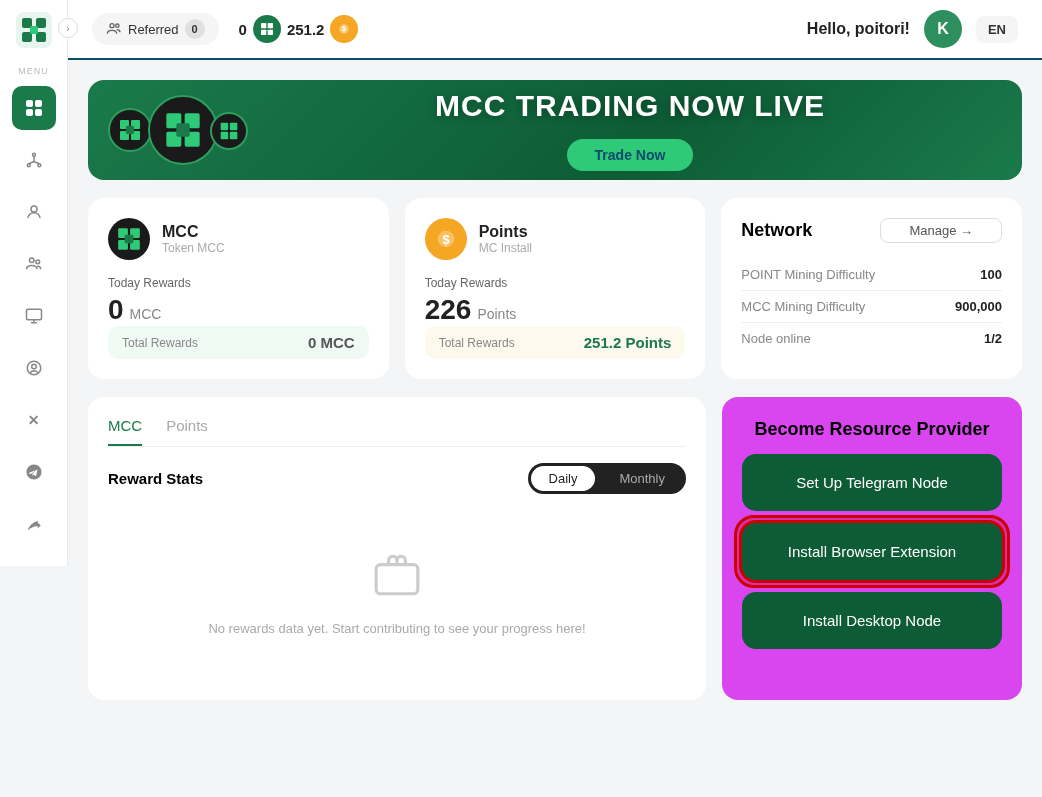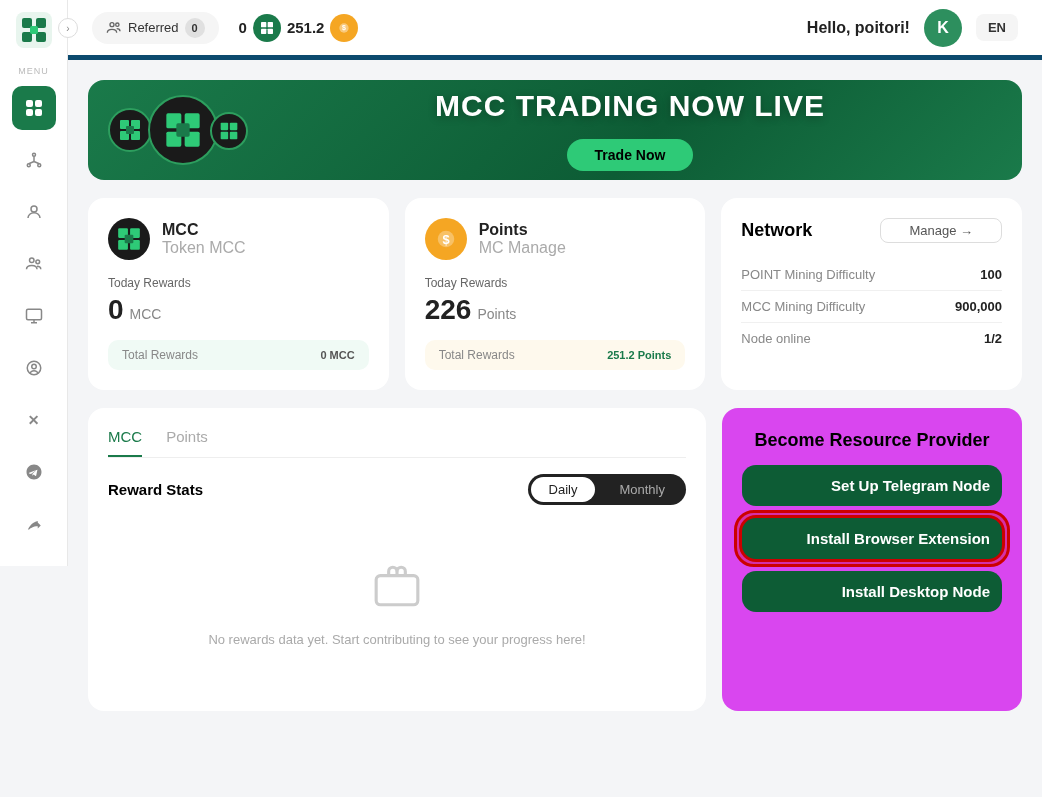--- a/index.html
+++ b/index.html
@@ -49,21 +49,21 @@
     }
 
     
     .topbar {
       background: #fff;
       height: 60px;
       display: flex;
       align-items: center;
       justify-content: space-between;
       padding: 0 24px;
-      border-bottom: 5px solid #0c4a6e;
+      border-bottom: 2px solid #0c4a6e;
       flex-shrink: 0;
     }
     .topbar-left {
       display: flex;
       align-items: center;
       gap: 20px;
     }
     .referred-badge {
       display: flex;
       align-items: center;
@@ -203,21 +203,21 @@
     }
     .banner-title {
       font-size: 30px;
       font-weight: 900;
       color: #fff;
       letter-spacing: 1px;
       text-shadow: 0 2px 8px rgba(0,0,0,0.3);
     }
     .trade-btn {
       background: #2eca77;
-      color: #000000;
+      color: #0c4a6e;
       border: none;
       border-radius: 22px;
       padding: 8px 28px;
       font-size: 14px;
       font-weight: 600;
       cursor: pointer;
       margin-top: 8px;
     }
 
     
@@ -251,21 +251,21 @@
     }
     .card-coin-points {
       background: #f5a623;
     }
     .card-title {
       font-size: 16px;
       font-weight: 700;
       color: #222;
     }
     .card-subtitle {
-      font-size: 16px;
+      font-size: 12px;
       color: #aaa;
     }
     .card-rewards-label {
       font-size: 12px;
       color: #666;
       margin-bottom: 4px;
     }
     .card-amount {
       font-size: 28px;
       font-weight: 700;
@@ -273,37 +273,36 @@
       display: flex;
       align-items: baseline;
       gap: 6px;
     }
     .card-amount-unit {
       font-size: 14px;
       color: #888;
       font-weight: 400;
     }
     .card-total {
-      margin-top: 14px;
       background: #f0faf5;
       border-radius: 10px;
       padding: 8px 14px;
       display: flex;
       justify-content: space-between;
       align-items: center;
     }
     .card-total-points {
       background: #fef9ed;
     }
     .card-total-label {
       font-size: 12px;
       color: #888;
     }
     .card-total-value {
-      font-size: 11px;
+      font-size: 15px;
       font-weight: 600;
       color: #555;
     }
     .card-total-value-green {
       color: #1a7a4a;
       text-align: right;
     }
 
     
     .network-card {
@@ -445,25 +444,25 @@
       font-size: 18px;
       font-weight: 700;
       text-align: center;
       line-height: 1.4;
     }
     .resource-btn {
       background: #0d5c35;
       color: #fff;
       border: none;
       border-radius: 14px;
-      padding: 12px;
+      padding: 20px;
       font-size: 15px;
-      font-weight: 700;
+      font-weight: 400;
       cursor: pointer;
-      text-align: right;
+      text-align: center;
     }
     .resource-btn.highlighted {
       background: #0d5c35;
       position: relative;
       box-shadow: 0 0 0 3px #cc0000, 0 0 0 6px rgba(204,0,0,0.3);
     }
 
     
     .grid-icon {
       display: grid;
@@ -684,21 +683,21 @@
       <div class="card">
         <div class="card-header">
           <div class="card-coin-icon card-coin-points">
             <svg width="22" height="22" viewBox="0 0 24 24">
                 <circle cx="12" cy="12" r="9" fill="#fff" opacity="0.3"></circle>
                 <text x="12" y="17" text-anchor="middle" font-size="14" fill="#fff" font-weight="bold">$</text>
               </svg>
           </div>
           <div>
             <div class="card-title">Points</div>
-            <div class="card-subtitle">MC Manage</div>
+            <div class="card-subtitle">MC Install</div>
           </div>
         </div>
         <div class="card-rewards-label">Today Rewards</div>
         <div class="card-amount">
           <span>226</span>
           <span class="card-amount-unit">Points</span>
         </div>
         <div class="card-total card-total-points">
           <span class="card-total-label">Total Rewards</span>
           <span class="card-total-value card-total-value-green">251.2 Points</span>

